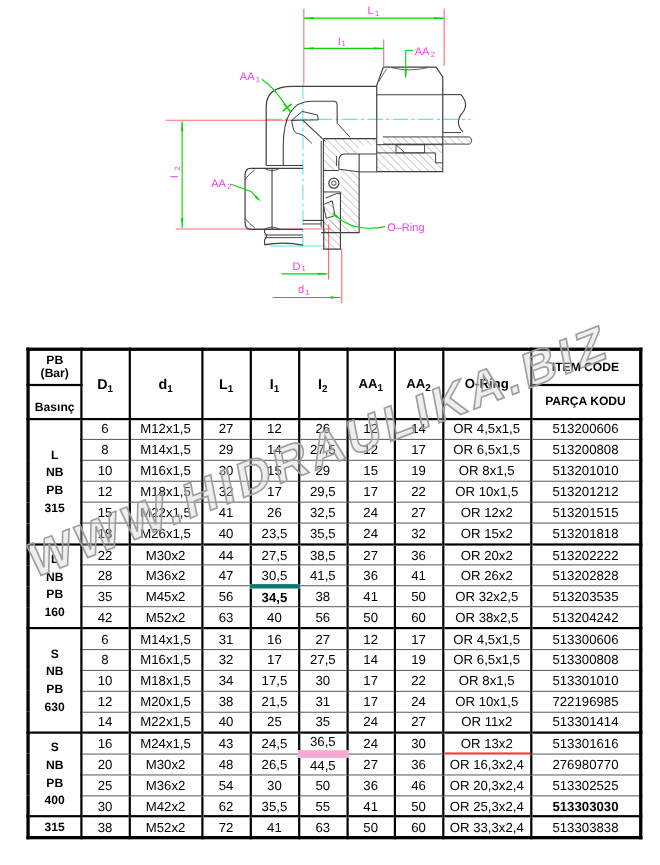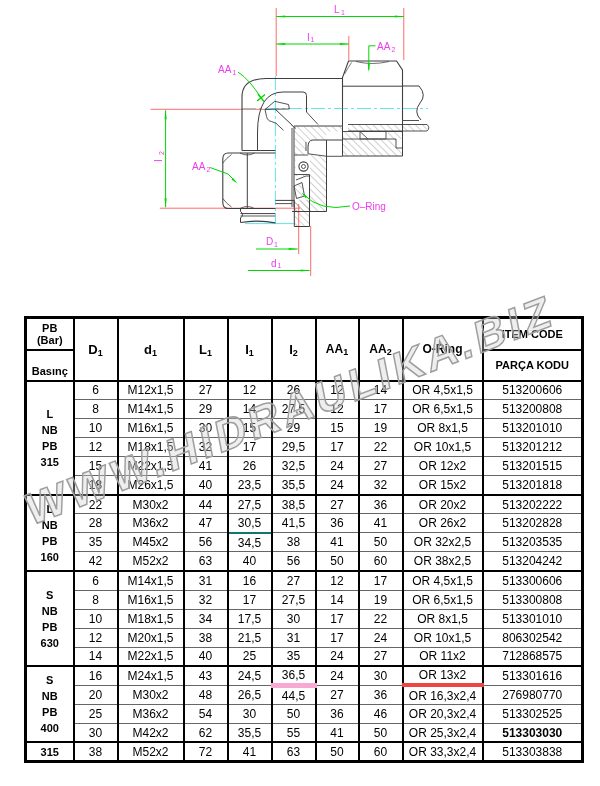--- a/index.html
+++ b/index.html
@@ -296,21 +296,21 @@
 <td style="border-top:1px solid #666666;border-left:2px solid #000;border-right:2px solid #000;">41,5</td>
 <td style="border-top:1px solid #666666;border-left:2px solid #000;border-right:2px solid #000;">36</td>
 <td style="border-top:1px solid #666666;border-left:2px solid #000;border-right:2px solid #000;">41</td>
 <td style="border-top:1px solid #666666;border-left:2px solid #000;border-right:2px solid #000;">OR 26x2</td>
 <td style="border-top:1px solid #666666;border-left:2px solid #000;border-right:2px solid #000;">513202828</td>
 </tr>
 <tr class="data" style="height:19.05px;">
 <td style="border-top:1px solid #666666;border-left:2px solid #000;border-right:2px solid #000;">35</td>
 <td style="border-top:1px solid #666666;border-left:2px solid #000;border-right:2px solid #000;">M45x2</td>
 <td style="border-top:1px solid #666666;border-left:2px solid #000;border-right:2px solid #000;">56</td>
-<td style="border-top:2px solid #0f766e;border-left:2px solid #000;border-right:2px solid #000;">34,5</td>
+<td style="border-top:4px solid #0f766e;border-left:2px solid #000;border-right:2px solid #000;font-weight:bold;">34,5</td>
 <td style="border-top:1px solid #666666;border-left:2px solid #000;border-right:2px solid #000;">38</td>
 <td style="border-top:1px solid #666666;border-left:2px solid #000;border-right:2px solid #000;">41</td>
 <td style="border-top:1px solid #666666;border-left:2px solid #000;border-right:2px solid #000;">50</td>
 <td style="border-top:1px solid #666666;border-left:2px solid #000;border-right:2px solid #000;">OR 32x2,5</td>
 <td style="border-top:1px solid #666666;border-left:2px solid #000;border-right:2px solid #000;">513203535</td>
 </tr>
 <tr class="data" style="height:19.05px;">
 <td style="border-top:1px solid #666666;border-left:2px solid #000;border-right:2px solid #000;">42</td>
 <td style="border-top:1px solid #666666;border-left:2px solid #000;border-right:2px solid #000;">M52x2</td>
 <td style="border-top:1px solid #666666;border-left:2px solid #000;border-right:2px solid #000;">63</td>
@@ -357,54 +357,54 @@
 </tr>
 <tr class="data" style="height:19.05px;">
 <td style="border-top:1px solid #666666;border-left:2px solid #000;border-right:2px solid #000;">12</td>
 <td style="border-top:1px solid #666666;border-left:2px solid #000;border-right:2px solid #000;">M20x1,5</td>
 <td style="border-top:1px solid #666666;border-left:2px solid #000;border-right:2px solid #000;">38</td>
 <td style="border-top:1px solid #666666;border-left:2px solid #000;border-right:2px solid #000;">21,5</td>
 <td style="border-top:1px solid #666666;border-left:2px solid #000;border-right:2px solid #000;">31</td>
 <td style="border-top:1px solid #666666;border-left:2px solid #000;border-right:2px solid #000;">17</td>
 <td style="border-top:1px solid #666666;border-left:2px solid #000;border-right:2px solid #000;">24</td>
 <td style="border-top:1px solid #666666;border-left:2px solid #000;border-right:2px solid #000;">OR 10x1,5</td>
-<td style="border-top:1px solid #666666;border-left:2px solid #000;border-right:2px solid #000;">806302542</td>
+<td style="border-top:1px solid #666666;border-left:2px solid #000;border-right:2px solid #000;">722196985</td>
 </tr>
 <tr class="data" style="height:19.05px;">
 <td style="border-top:1px solid #666666;border-left:2px solid #000;border-right:2px solid #000;">14</td>
 <td style="border-top:1px solid #666666;border-left:2px solid #000;border-right:2px solid #000;">M22x1,5</td>
 <td style="border-top:1px solid #666666;border-left:2px solid #000;border-right:2px solid #000;">40</td>
 <td style="border-top:1px solid #666666;border-left:2px solid #000;border-right:2px solid #000;">25</td>
 <td style="border-top:1px solid #666666;border-left:2px solid #000;border-right:2px solid #000;">35</td>
 <td style="border-top:1px solid #666666;border-left:2px solid #000;border-right:2px solid #000;">24</td>
 <td style="border-top:1px solid #666666;border-left:2px solid #000;border-right:2px solid #000;">27</td>
 <td style="border-top:1px solid #666666;border-left:2px solid #000;border-right:2px solid #000;">OR 11x2</td>
-<td style="border-top:1px solid #666666;border-left:2px solid #000;border-right:2px solid #000;">712868575</td>
+<td style="border-top:1px solid #666666;border-left:2px solid #000;border-right:2px solid #000;">513301414</td>
 </tr>
 <tr class="data" style="height:19.05px;">
 <td rowspan="4" style="border:2px solid #000;font-weight:bold;font-size:11px;line-height:16px;">S<br>NB<br>PB<br>400</td>
 <td style="border-top:2px solid #000;border-left:2px solid #000;border-right:2px solid #000;">16</td>
 <td style="border-top:2px solid #000;border-left:2px solid #000;border-right:2px solid #000;text-align:center;">M24x1,5</td>
 <td style="border-top:2px solid #000;border-left:2px solid #000;border-right:2px solid #000;">43</td>
 <td style="border-top:2px solid #000;border-left:2px solid #000;border-right:2px solid #000;">24,5</td>
 <td style="border-top:2px solid #000;border-left:2px solid #000;border-right:2px solid #000;">36,5</td>
 <td style="border-top:2px solid #000;border-left:2px solid #000;border-right:2px solid #000;">24</td>
 <td style="border-top:2px solid #000;border-left:2px solid #000;border-right:2px solid #000;">30</td>
 <td style="border-top:2px solid #000;border-left:2px solid #000;border-right:2px solid #000;">OR 13x2</td>
 <td style="border-top:2px solid #000;border-left:2px solid #000;border-right:2px solid #000;">513301616</td>
 </tr>
 <tr class="data" style="height:19.05px;">
 <td style="border-top:1px solid #666666;border-left:2px solid #000;border-right:2px solid #000;text-align:center;">20</td>
 <td style="border-top:1px solid #666666;border-left:2px solid #000;border-right:2px solid #000;">M30x2</td>
 <td style="border-top:1px solid #666666;border-left:2px solid #000;border-right:2px solid #000;">48</td>
 <td style="border-top:1px solid #666666;border-left:2px solid #000;border-right:2px solid #000;">26,5</td>
-<td style="border-top:5px solid #f9a8d4;border-left:2px solid #000;border-right:2px solid #000;">44,5</td>
+<td style="border-top:7px solid #f9a8d4;border-left:2px solid #000;border-right:2px solid #000;">44,5</td>
 <td style="border-top:1px solid #666666;border-left:2px solid #000;border-right:2px solid #000;">27</td>
 <td style="border-top:1px solid #666666;border-left:2px solid #000;border-right:2px solid #000;">36</td>
-<td style="border-top:4px solid #ef4444;border-left:2px solid #000;border-right:2px solid #000;margin-left:32px;">OR 16,3x2,4</td>
+<td style="border-top:2px solid #ef4444;border-left:2px solid #000;border-right:2px solid #000;margin-left:32px;">OR 16,3x2,4</td>
 <td style="border-top:1px solid #666666;border-left:2px solid #000;border-right:2px solid #000;">276980770</td>
 </tr>
 <tr class="data" style="height:19.05px;">
 <td style="border-top:1px solid #666666;border-left:2px solid #000;border-right:2px solid #000;">25</td>
 <td style="border-top:1px solid #666666;border-left:2px solid #000;border-right:2px solid #000;">M36x2</td>
 <td style="border-top:1px solid #666666;border-left:2px solid #000;border-right:2px solid #000;">54</td>
 <td style="border-top:1px solid #666666;border-left:2px solid #000;border-right:2px solid #000;">30</td>
 <td style="border-top:1px solid #666666;border-left:2px solid #000;border-right:2px solid #000;">50</td>
 <td style="border-top:1px solid #666666;border-left:2px solid #000;border-right:2px solid #000;">36</td>
 <td style="border-top:1px solid #666666;border-left:2px solid #000;border-right:2px solid #000;">46</td>

